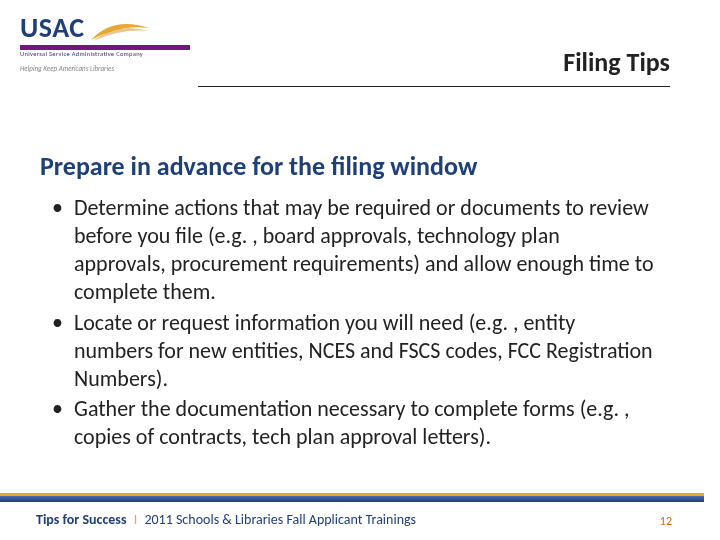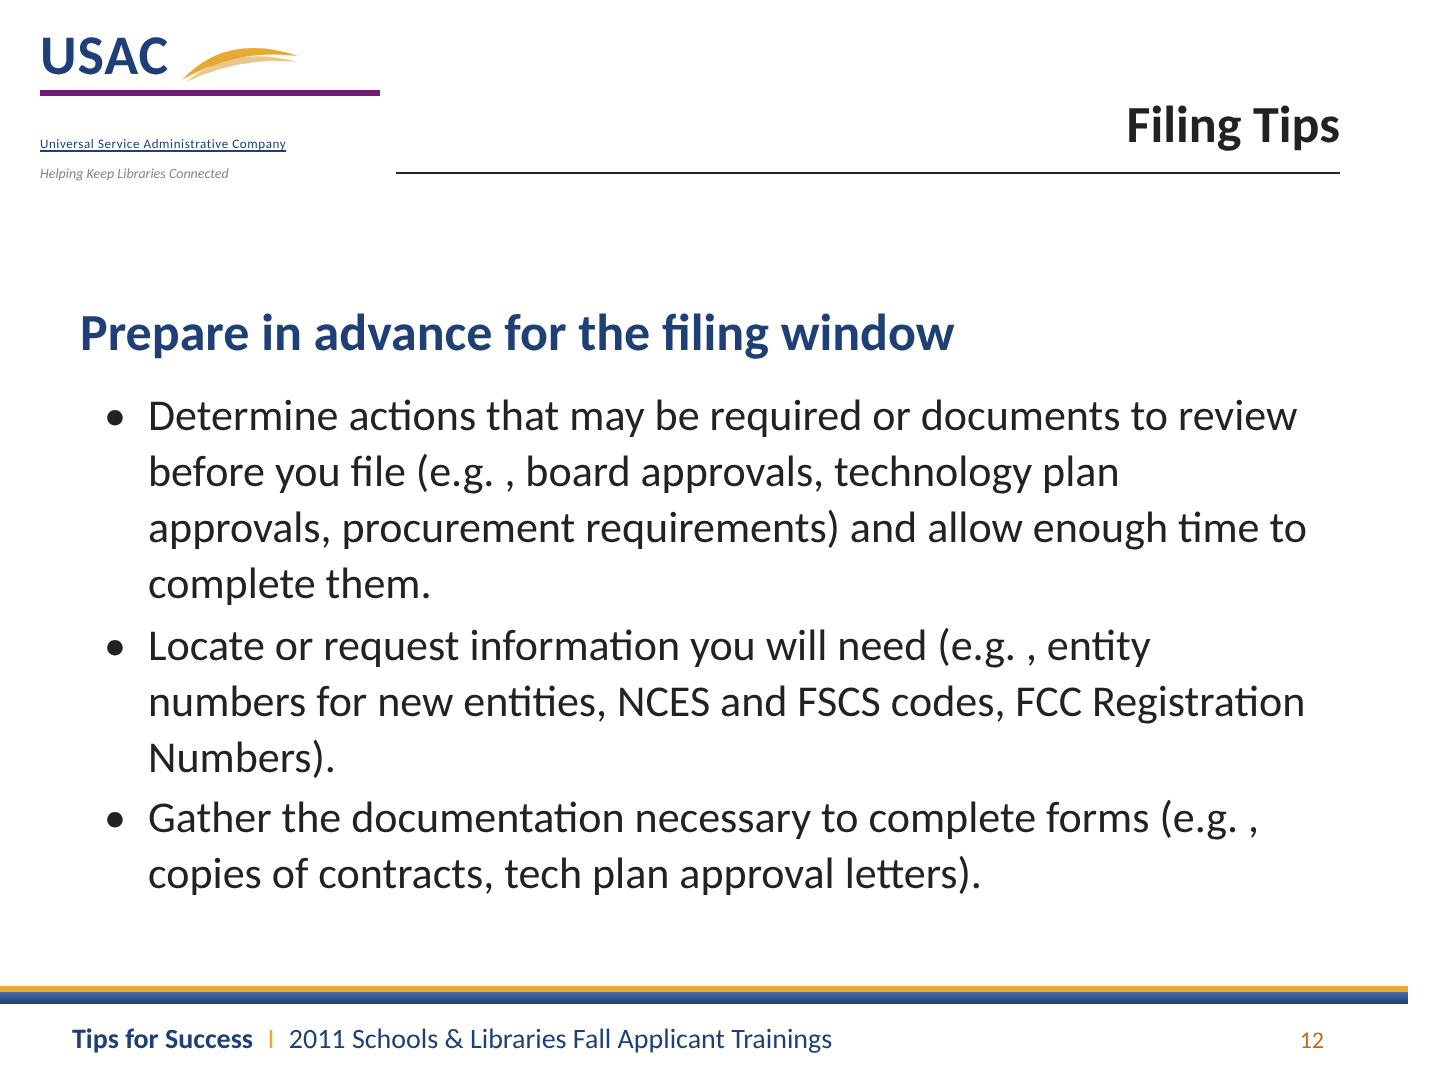--- a/index.html
+++ b/index.html
@@ -4,21 +4,21 @@
 <style>
   * { margin: 0; padding: 0; box-sizing: border-box; }
   html, body { width: 720px; height: 540px; font-family: Calibri, "Segoe UI", Arial, sans-serif; background: #fff; }
   .slide { position: relative; width: 704px; height: 540px; }
 
   
   .logo-block { position: absolute; top: 14px; left: 20px; width: 170px; }
   .logo-row { display: flex; align-items: flex-end; gap: 6px; }
   .logo-mark { font-weight: 800; font-size: 28px; color: #1f3f77; letter-spacing: 0.5px; line-height: 1; }
   .logo-swoosh { width: 58px; height: 20px; }
-  .logo-sub { font-size: 6.5px; color: #1f3f77; letter-spacing: 0.3px; margin-top: 3px; border-top: 3px solid #701a75; padding-top: 20px; text-decoration: underline; }
+  .logo-sub { font-size: 6.5px; color: #1f3f77; letter-spacing: 0.3px; margin-top: 3px; border-top: 5px solid #701a75; padding-top: 0; }
   .logo-tag { font-size: 7px; font-style: italic; color: #888; margin-top: 6px; }
 
   
   .title { position: absolute; top: 46px; right: 34px; text-align: right; font-size: 26px; font-weight: 700; color: #222; }
   .title-rule { position: absolute; top: 86px; left: 198px; right: 34px; height: 1px; background: #222; }
 
   
   .section { position: absolute; top: 150px; left: 40px; font-size: 26px; font-weight: 700; color: #1f3f77; }
 
   
@@ -26,37 +26,37 @@
   .bullets ul { list-style: none; }
   .bullets li { position: relative; padding-left: 26px; margin-bottom: 2px; }
   .bullets li::before { content: "•"; position: absolute; left: 4px; top: 0; font-size: 22px; }
 
   
   .footer-bar { position: absolute; left: 0; right: 0; bottom: 38px; height: 6px; background: linear-gradient(#4a6ea8, #1f3f77); }
   .footer-bar::before { content: ""; position: absolute; left: 0; right: 0; top: -3px; height: 3px; background: #e7a92f; }
   .footer-text { position: absolute; bottom: 12px; left: 36px; font-size: 14px; color: #1f3f77; }
   .footer-sep { color: #e7a92f; margin: 0 4px; }
   .footer-sub { color: #1f3f77; font-weight: 400; }
-  .page-num { position: absolute; bottom: 12px; right: 42px; font-size: 12px; color: #c56a1a; }
+  .page-num { position: absolute; bottom: 12px; right: 32px; font-size: 12px; color: #c56a1a; }
 </style>
 </head>
 <body>
 
 <div class="slide">
 
   <div class="logo-block">
     <div class="logo-row">
       <span class="logo-mark">USAC</span>
       <svg class="logo-swoosh" viewBox="0 0 58 20">
         <path d="M0 18 Q 22 -6 58 6 Q 28 2 0 18 Z" fill="#e7a92f"></path>
         <path d="M2 19 Q 24 0 58 9 Q 30 6 2 19 Z" fill="#d58f1f" opacity="0.5"></path>
       </svg>
     </div>
     <div class="logo-sub">Universal Service Administrative Company</div>
-    <div class="logo-tag">Helping Keep Libraries Connected</div>
+    <div class="logo-tag">Helping Keep Americans Libraries</div>
   </div>
 
   <div class="title">Filing Tips</div>
   <div class="title-rule"></div>
 
   <div class="section">Prepare in advance for the filing window</div>
 
   <div class="bullets">
     <ul>
       <li>Determine actions that may be required or documents to review before you file (e.g. , board approvals, technology plan approvals, procurement requirements) and allow enough time to complete them.</li>

